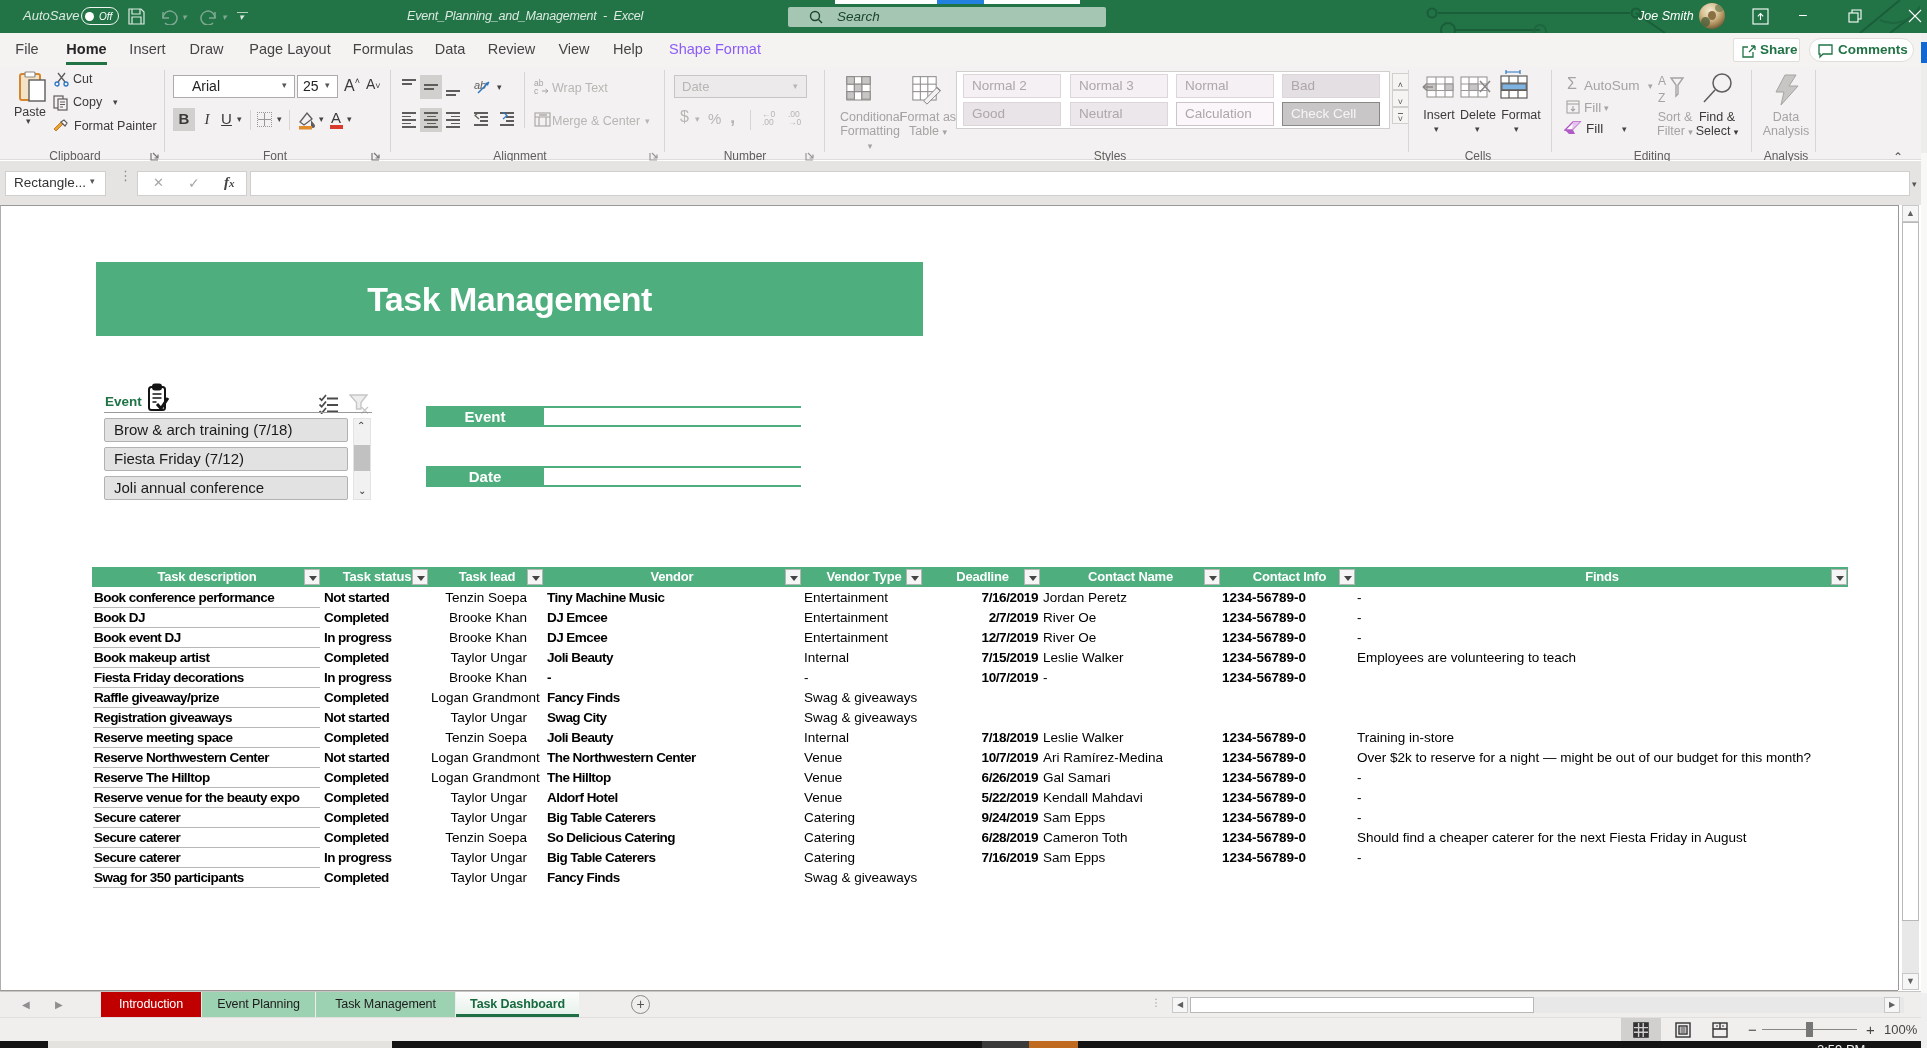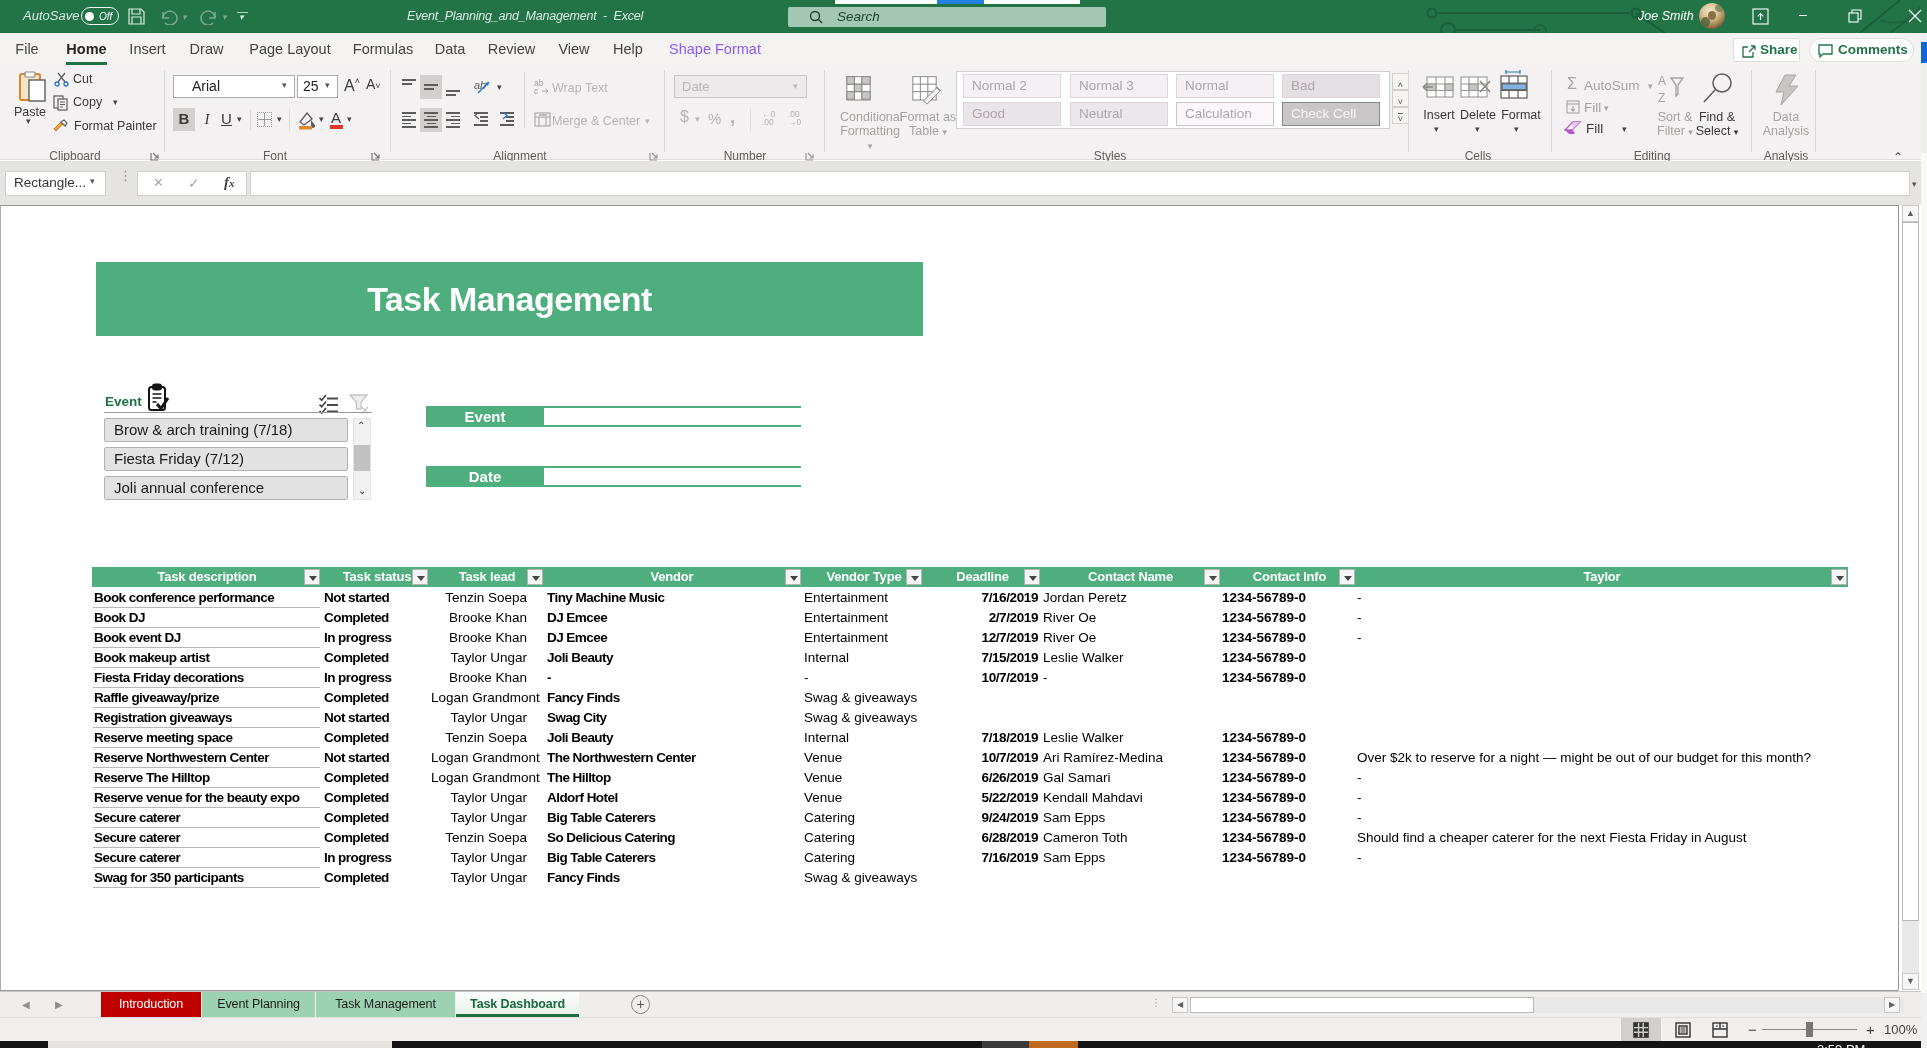--- a/index.html
+++ b/index.html
@@ -497,21 +497,21 @@
     <div class="hc" style="left:455px; width:250px;">Vendor</div>
       <div class="fbtn" style="left:693px;"></div>
     <div class="hc" style="left:712px; width:120px;">Vendor Type</div>
       <div class="fbtn" style="left:814px;"></div>
     <div class="hc" style="left:835px; width:111px;">Deadline</div>
       <div class="fbtn" style="left:932px;"></div>
     <div class="hc" style="left:951px; width:175px;">Contact Name</div>
       <div class="fbtn" style="left:1112px;"></div>
     <div class="hc" style="left:1130px; width:135px;">Contact Info</div>
       <div class="fbtn" style="left:1247px;"></div>
-    <div class="hc" style="left:1265px; width:490px;">Taylor</div>
+    <div class="hc" style="left:1265px; width:490px;">Finds</div>
       <div class="fbtn" style="left:1739px;"></div>
   </div>
   <div id="tbody">
       <div class="trow" style="top:382px">
         <div class="c1">Book conference performance</div>
         <div class="c2">Not started</div>
         <div class="c3">Tenzin Soepa</div>
         <div class="c4">Tiny Machine Music</div>
         <div class="c5">Entertainment</div>
         <div class="c6">7/16/2019</div>
@@ -546,20 +546,21 @@
       </div>
       <div class="trow" style="top:442px">
         <div class="c1">Book makeup artist</div>
         <div class="c2">Completed</div>
         <div class="c3">Taylor Ungar</div>
         <div class="c4">Joli Beauty</div>
         <div class="c5">Internal</div>
         <div class="c6">7/15/2019</div>
         <div class="c7">Leslie Walker</div>
         <div class="c8">1234-56789-0</div>
+        <div class="c9">Employees are volunteering to teach</div>
         <div class="uline" style="top:19px"></div>
       </div>
       <div class="trow" style="top:462px">
         <div class="c1">Fiesta Friday decorations</div>
         <div class="c2">In progress</div>
         <div class="c3">Brooke Khan</div>
         <div class="c4">-</div>
         <div class="c5">-</div>
         <div class="c6">10/7/2019</div>
         <div class="c7">-</div>
@@ -584,20 +585,21 @@
       </div>
       <div class="trow" style="top:522px">
         <div class="c1">Reserve meeting space</div>
         <div class="c2">Completed</div>
         <div class="c3">Tenzin Soepa</div>
         <div class="c4">Joli Beauty</div>
         <div class="c5">Internal</div>
         <div class="c6">7/18/2019</div>
         <div class="c7">Leslie Walker</div>
         <div class="c8">1234-56789-0</div>
+        <div class="c9">Training in-store</div>
         <div class="uline" style="top:19px"></div>
       </div>
       <div class="trow" style="top:542px">
         <div class="c1">Reserve Northwestern Center</div>
         <div class="c2">Not started</div>
         <div class="c3">Logan Grandmont</div>
         <div class="c4">The Northwestern Center</div>
         <div class="c5">Venue</div>
         <div class="c6">10/7/2019</div>
         <div class="c7">Ari Ramírez-Medina</div>

